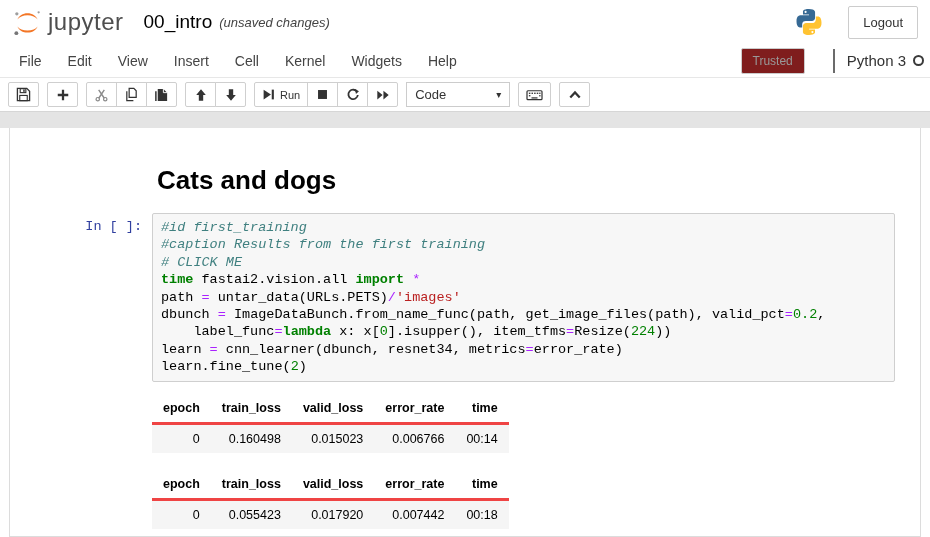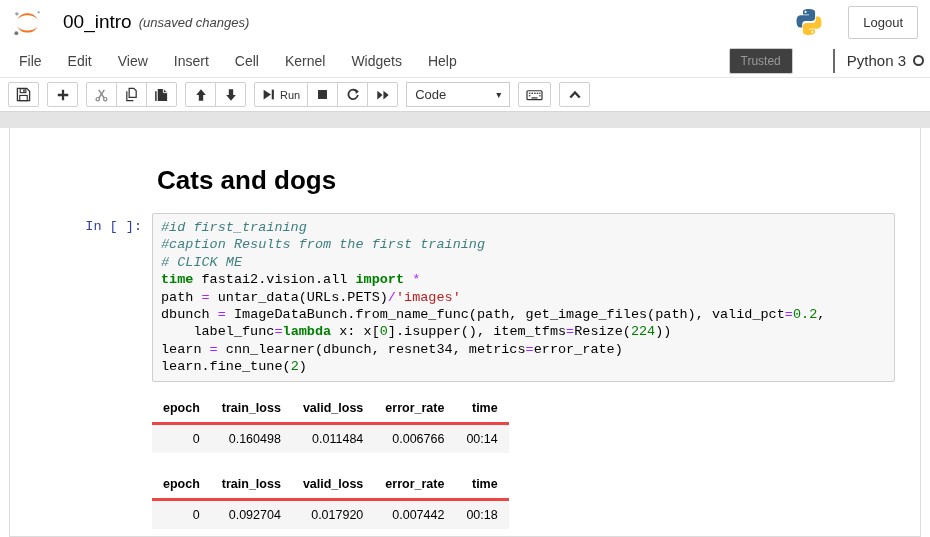--- a/index.html
+++ b/index.html
@@ -21,21 +21,21 @@
                 padding:8px 14px; font-size:13px; color:#333; cursor:pointer;
                 font-family:"Liberation Sans",sans-serif; margin-left:24px; }
 
   
   .menubar { height:34px; border-bottom:1px solid #e7e7e7; display:flex;
              align-items:stretch; padding:0 6px; background:#fff; }
   .menu-item { display:flex; align-items:center; padding:0 13px; font-size:14px;
                color:#444; cursor:pointer; }
   .menubar-right { margin-left:auto; display:flex; align-items:center; }
   .trusted-btn { border:1px solid #ccc; border-radius:2px; padding:5px 11px;
-                 font-size:12px; color:#999; background:#404040; margin-right:40px; }
+                 font-size:12px; color:#999; background:#7f1d1d; margin-right:28px; }
   .kernel-divider { width:2px; background:#6b6b6b; height:24px; margin-right:8px; }
   .kernel-name { font-size:15px; color:#333; margin:0 7px 0 4px; }
   .kernel-circle { width:11px; height:11px; border:2px solid #3a3a3a; border-radius:50%; }
 
   
   .toolbar { height:33px; display:flex; align-items:center; padding:0 8px; gap:8px; background:#fff; }
   .btn-group { display:flex; }
   .tb-btn { height:25px; min-width:31px; background:#fff; border:1px solid #cfcfcf;
             display:flex; align-items:center; justify-content:center; padding:0 7px;
             margin-left:-1px; cursor:pointer; border-radius:0; }
@@ -89,20 +89,21 @@
   <div class="logo">
     <span>
       <svg width="31" height="31" viewBox="0 0 32 32">
         <circle cx="5" cy="7" r="1.7" fill="#9e9e9e"></circle>
         <circle cx="27.5" cy="5.5" r="1.2" fill="#9e9e9e"></circle>
         <circle cx="4.5" cy="27" r="2" fill="#767677"></circle>
         <path d="M16 8.6c-4.6 0-8.6 1.7-10.4 4.2 1.4-3.7 5.6-6.4 10.4-6.4s9 2.7 10.4 6.4C24.6 10.3 20.6 8.6 16 8.6z" fill="#F37626"></path>
         <path d="M16 24.2c4.6 0 8.6-1.7 10.4-4.2-1.4 3.7-5.6 6.4-10.4 6.4s-9-2.7-10.4-6.4c1.8 2.5 5.8 4.2 10.4 4.2z" fill="#F37626"></path>
       </svg>
     </span>
+    <span class="logo-text">jupyter</span>
   </div>
   <span class="nb-title">00_intro</span>
   <span class="autosave">(unsaved changes)</span>
   <div class="header-right">
     <span>
       <svg width="30" height="30" viewBox="0 0 24 24">
         <path d="M11.93 1.5c-5.05 0-4.74 2.19-4.74 2.19v2.27h4.83v.68H5.26S2 6.27 2 11.43s2.84 4.98 2.84 4.98h1.7v-2.39s-.09-2.84 2.8-2.84h4.8s2.71.04 2.71-2.62V4.12S17.26 1.5 11.93 1.5zM9.26 3.03a.87.87 0 1 1 0 1.74.87.87 0 0 1 0-1.74z" fill="#366994"></path>
         <path d="M12.07 22.44c5.05 0 4.74-2.19 4.74-2.19v-2.27h-4.83v-.68h6.76S22 17.67 22 12.51s-2.84-4.98-2.84-4.98h-1.7v2.39s.09 2.84-2.8 2.84h-4.8s-2.71-.04-2.71 2.62v4.44s-.41 2.62 4.92 2.62zm2.67-1.53a.87.87 0 1 1 0-1.74.87.87 0 0 1 0 1.74z" fill="#FFC331"></path>
       </svg>
     </span>
@@ -295,40 +296,40 @@
                 <th>train_loss</th>
                 <th>valid_loss</th>
                 <th>error_rate</th>
                 <th>time</th>
               </tr>
             </thead>
             <tbody>
               <tr>
                 <td>0</td>
                 <td>0.160498</td>
-                <td>0.011484</td>
+                <td>0.015023</td>
                 <td>0.006766</td>
                 <td>00:14</td>
               </tr>
             </tbody>
           </table>
         <table class="out-table">
             <thead>
               <tr>
                 <th>epoch</th>
                 <th>train_loss</th>
                 <th>valid_loss</th>
                 <th>error_rate</th>
                 <th>time</th>
               </tr>
             </thead>
             <tbody>
               <tr>
                 <td>0</td>
-                <td>0.092704</td>
+                <td>0.055423</td>
                 <td>0.017920</td>
                 <td>0.007442</td>
                 <td>00:18</td>
               </tr>
               <tr>
                 <td>1</td>
                 <td>0.027785</td>
                 <td>0.012449</td>
                 <td>0.005413</td>
                 <td>00:18</td>

